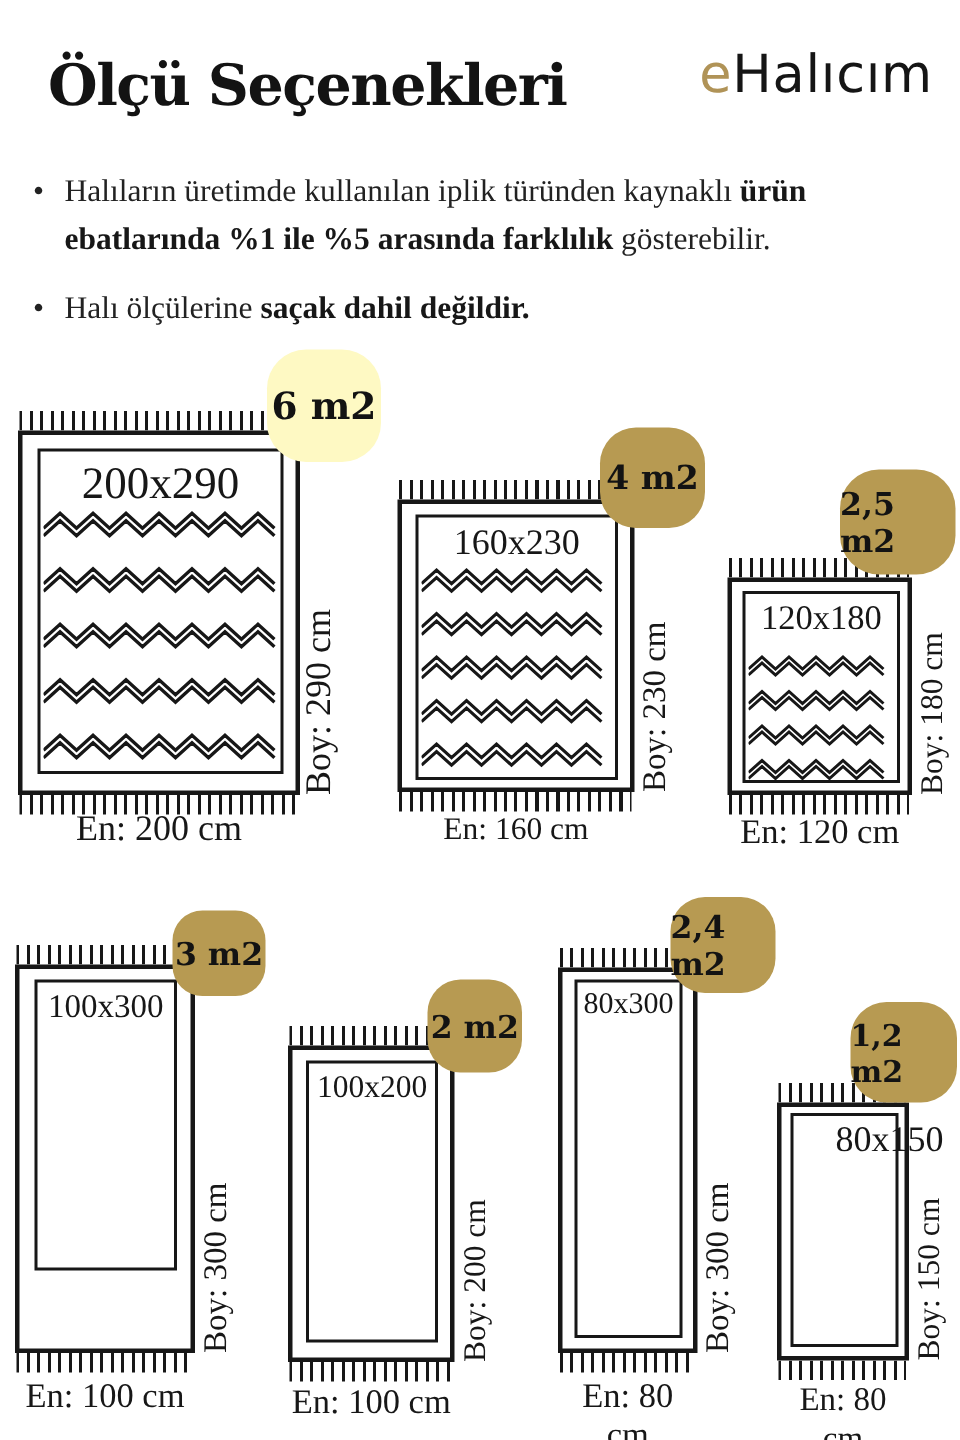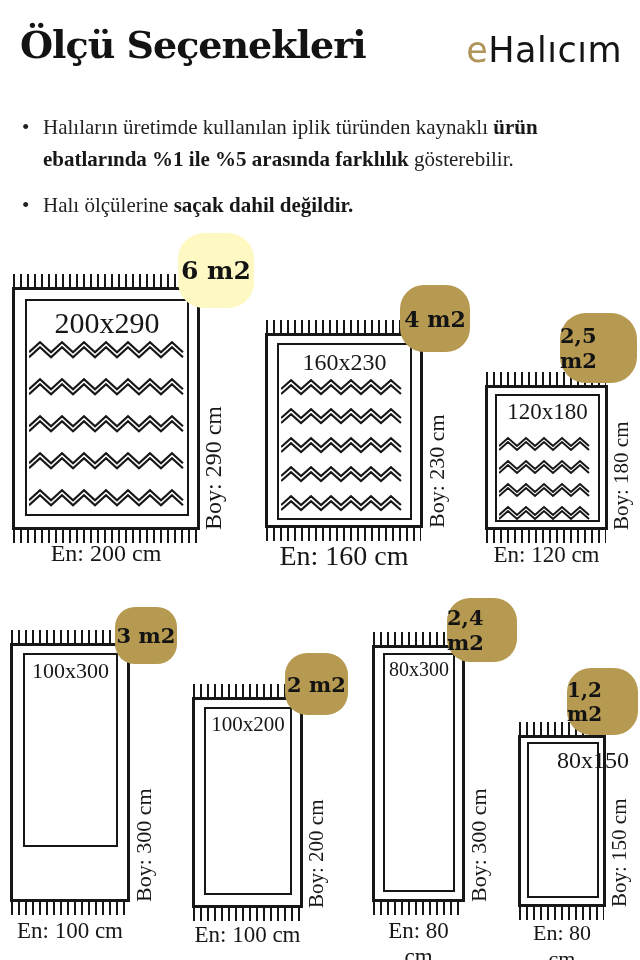--- a/index.html
+++ b/index.html
@@ -1,21 +1,21 @@
 <!DOCTYPE html>
 <html><head>
 <meta charset="utf-8">
 <style>
   html,body{margin:0;padding:0;}
   body{width:640px;height:960px;background:#ffffff;overflow:hidden;
        font-family:"Liberation Serif","DejaVu Serif",serif;color:#171717;}
   .page{position:relative;width:640px;height:960px;background:#fff;}
 
   
-  .title{position:absolute;left:20px;top:22px;margin:0;
+  .title{position:absolute;left:20px;top:22px;margin:12px;
          font-family:"DejaVu Serif",serif;font-weight:700;
          font-size:38px;letter-spacing:-1px;color:#131313;}
   .logo{position:absolute;right:18px;top:30px;
         font-family:"DejaVu Sans","Liberation Sans",sans-serif;
         font-size:35px;font-weight:400;letter-spacing:0.5px;color:#151515;}
   .logo .gold{}
 
   
   .notes{position:absolute;left:22px;top:111px;width:600px;}
   .note{position:relative;padding-left:21px;font-size:21px;line-height:32px;
@@ -115,21 +115,21 @@
             <div class="zig-row" style="left: 2px; top: 119.9px; width: 127px; height: 18.2px;"><svg xmlns="http://www.w3.org/2000/svg" width="127" height="18.2" viewBox="0 0 127 18.2">
                 <polyline points="0,11.1 10,2.1 20,11.1 30,2.1 40,11.1 50,2.1 60,11.1 70,2.1 80,11.1 90,2.1 100,11.1 110,2.1 120,11.1" fill="none" stroke="#171717" stroke-width="2.1"></polyline>
                 <polyline points="0,16.1 10,7.1 20,16.1 30,7.1 40,16.1 50,7.1 60,16.1 70,7.1 80,16.1 90,7.1 100,16.1 110,7.1 120,16.1" fill="none" stroke="#171717" stroke-width="2.1"></polyline>
               </svg></div>
             <div class="zig-row" style="left: 2px; top: 148.9px; width: 127px; height: 18.2px;"><svg xmlns="http://www.w3.org/2000/svg" width="127" height="18.2" viewBox="0 0 127 18.2">
                 <polyline points="0,11.1 10,2.1 20,11.1 30,2.1 40,11.1 50,2.1 60,11.1 70,2.1 80,11.1 90,2.1 100,11.1 110,2.1 120,11.1" fill="none" stroke="#171717" stroke-width="2.1"></polyline>
                 <polyline points="0,16.1 10,7.1 20,16.1 30,7.1 40,16.1 50,7.1 60,16.1 70,7.1 80,16.1 90,7.1 100,16.1 110,7.1 120,16.1" fill="none" stroke="#171717" stroke-width="2.1"></polyline>
               </svg></div>
           </div>
         </div>
-        <div class="en-label" style="left: 265px; width: 158px; top: 540px; font-size: 28px;">En: 160 cm</div>
+        <div class="en-label" style="left: 265px; width: 158px; top: 540px; font-size: 21px;">En: 160 cm</div>
         <div class="boy-label" style="left: 424px; top: 333px; width: 25px; height: 195px; font-size: 22px;">Boy: 230 cm</div>
         <div class="badge" style="left: 400px; top: 285px; width: 70px; height: 67px; border-radius: 24px; font-size: 22px; background: rgb(183, 154, 82);">4 m2</div>
       </div>
       <div class="carpet">
         <div class="fringe" style="left: 486px; top: 372px; width: 120px;"></div>
         <div class="fringe" style="left: 486px; top: 530px; width: 120px;"></div>
         <div class="outer" style="left: 485px; top: 385px; width: 123px; height: 145px;">
           <div class="inner" style="left: 7px; top: 6px; width: 105px; height: 128px;">
             <div class="size-label" style="top: 3px; font-size: 23px;">120x180</div>
             <div class="zig-row" style="left: 2px; top: 40px; width: 97px; height: 16px;"><svg xmlns="http://www.w3.org/2000/svg" width="97" height="16" viewBox="0 0 97 16">

